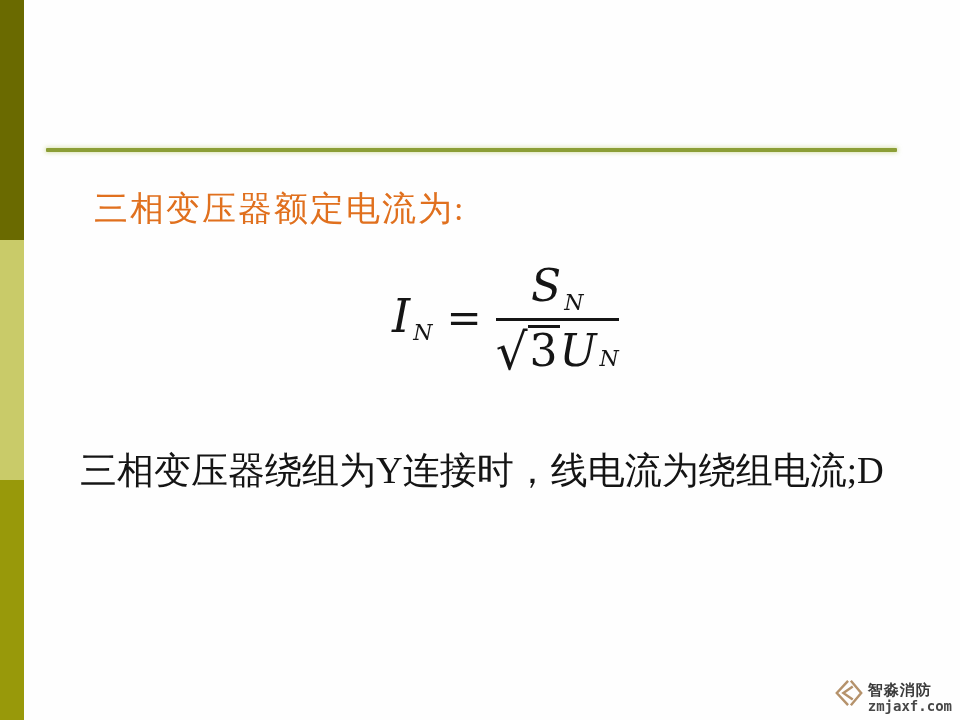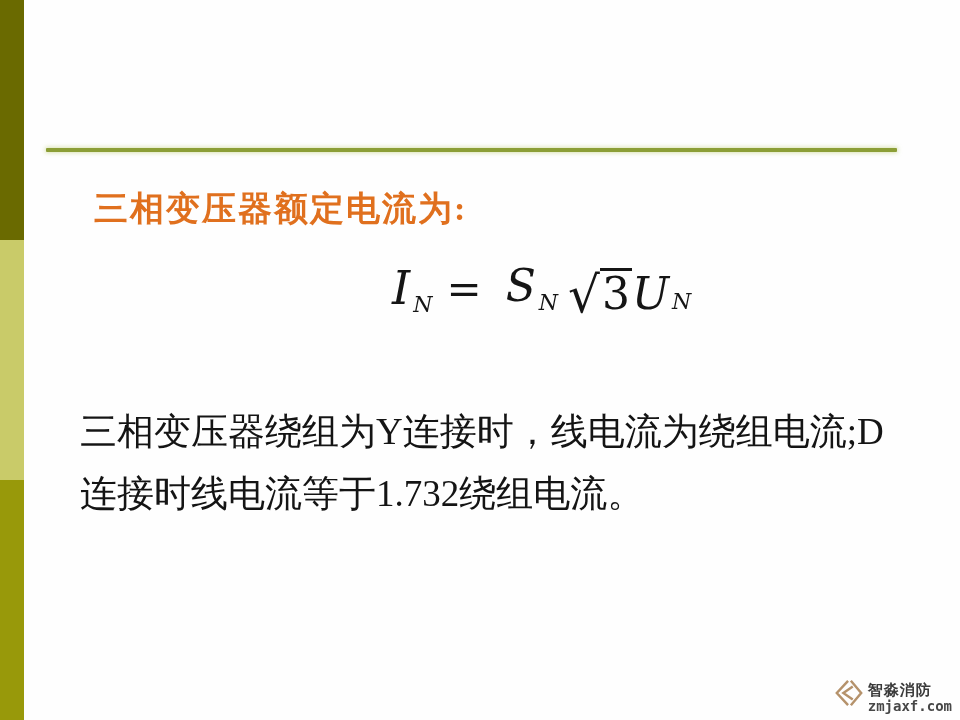--- a/index.html
+++ b/index.html
@@ -14,41 +14,41 @@
 
   
   .rule{
     position:absolute;left:46px;top:148px;width:851px;height:4px;
     border-radius:1px;box-shadow:0 0 4px 1px rgba(190,205,120,.55);
   }
 
   
   .heading{
     position:absolute;left:94px;top:186px;
-    font-size:34px;font-weight:700;letter-spacing:2px;white-space:nowrap;
+    font-size:34px;font-weight:400;letter-spacing:2px;white-space:nowrap;
   }
 
   
   .formula{
     position:absolute;left:392px;top:263px;display:flex;align-items:center;
     color:#151515;font-family:"DejaVu Serif",serif;font-style:italic;
   }
   .formula .lhs{font-size:46px;line-height:1;}
   .formula .sub{font-size:22px;font-style:italic;vertical-align:-0.4em;margin-left:3px;}
   .formula .eq{font-style:normal;font-size:42px;margin:0 14px;line-height:1;}
-  .frac{display:inline-flex;flex-direction:row;align-items:center;}
+  .frac{display:inline-flex;flex-direction:column;align-items:center;}
   .frac .num{font-size:44px;line-height:1.05;padding:0 10px 4px;}
   .frac .bar{height:3px;width:100%;background:#151515;}
   .frac .den{font-size:44px;line-height:1.05;padding-top:3px;display:flex;align-items:baseline;}
   .frac .sqrt{font-style:normal;font-size:50px;line-height:1;transform:translateY(3px);}
   .frac .radicand{font-style:normal;border-top:3px solid #151515;padding:0 2px;}
 
   
   .body-text{
-    position:absolute;left:80px;top:401px;width:860px;
+    position:absolute;left:80px;top:440px;width:860px;
     font-size:37px;line-height:62px;color:#141414;white-space:nowrap;
   }
 
   
   .watermark{position:absolute;right:8px;bottom:6px;display:flex;align-items:center;gap:4px;}
   .wm-icon{width:30px;height:32px;flex:0 0 auto;}
   .wm-text{display:flex;flex-direction:column;line-height:1.1;margin-top:11px;}
   .wm-brand{font-size:15px;font-weight:600;color:#3a3a3a;font-family:"Liberation Sans",sans-serif;letter-spacing:1px;}
   .wm-domain{font-size:14px;font-weight:700;color:#474747;font-family:"DejaVu Sans Mono",monospace;}
 </style>
@@ -77,21 +77,20 @@
           <span class="sqrt">√</span>
           <span class="radicand">3</span>
           <span>U</span>
           <span class="sub">N</span>
         </span>
     </span>
   </div>
 
   <div class="body-text">
     <div>三相变压器绕组为Y连接时，线电流为绕组电流;D</div>
-    <div>连接时线电流等于1.732绕组电流。</div>
   </div>
 
   <div class="watermark">
     <svg class="wm-icon" viewBox="0 0 32 32">
       <g fill="none" stroke-width="2.6" stroke-linejoin="miter" stroke="#b5926b">
         <path d="M15 3 L3 16 L15 29"></path>
         <path d="M18 3 L29 16 L18 29"></path>
         <path d="M20 9 L10 16 L20 23"></path>
       </g>
     </svg>

